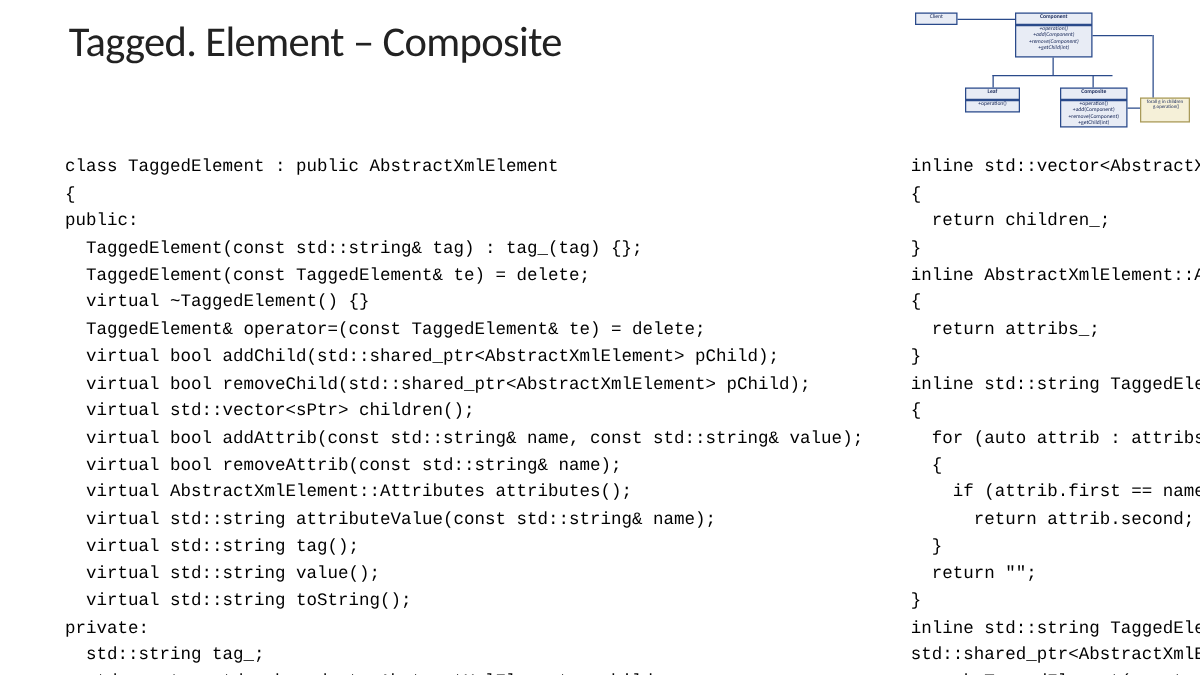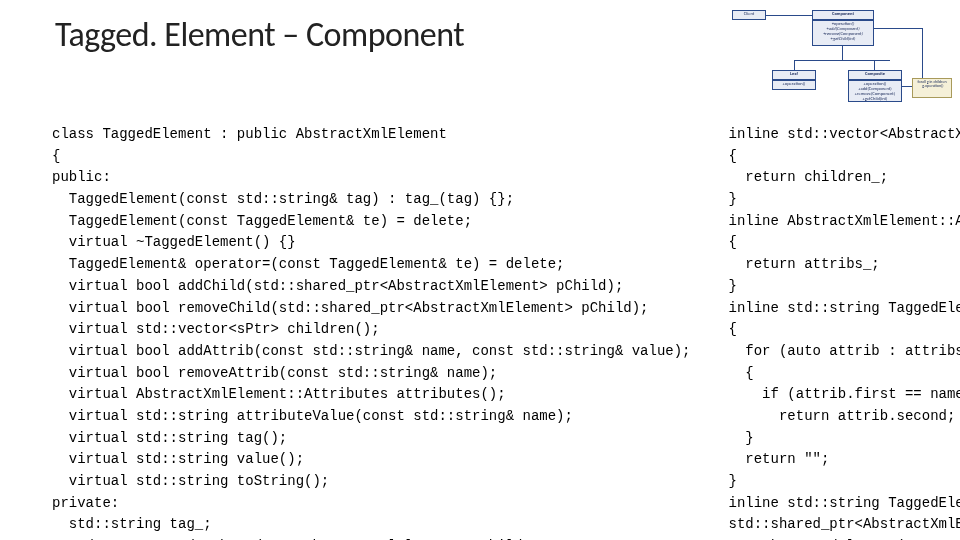--- a/index.html
+++ b/index.html
@@ -49,21 +49,21 @@
     font-size: 14px;
     line-height: 1.55;
     color: #000;
   }
   .code-col { white-space: pre; flex: 1; }
   .code-col.left { flex: 0 0 440px; }
 </style>
 </head>
 <body>
 
-<div class="title">Tagged. Element – Component</div>
+<div class="title">Tagged. Element – Composite</div>
 
 <div class="diagram">
 
   <div class="box" style="left:16px; top:2px; width:34px; height:10px;">Client</div>
 
   <div class="box" style="left:96px; top:2px; width:62px; height:10px; font-weight:bold;">Component</div>
   <div class="box" style="left:96px; top:12px; width:62px; height:26px; white-space:pre; font-style:italic;">+operation()
 +add(Component)
 +remove(Component)
 +getChild(int)</div>

